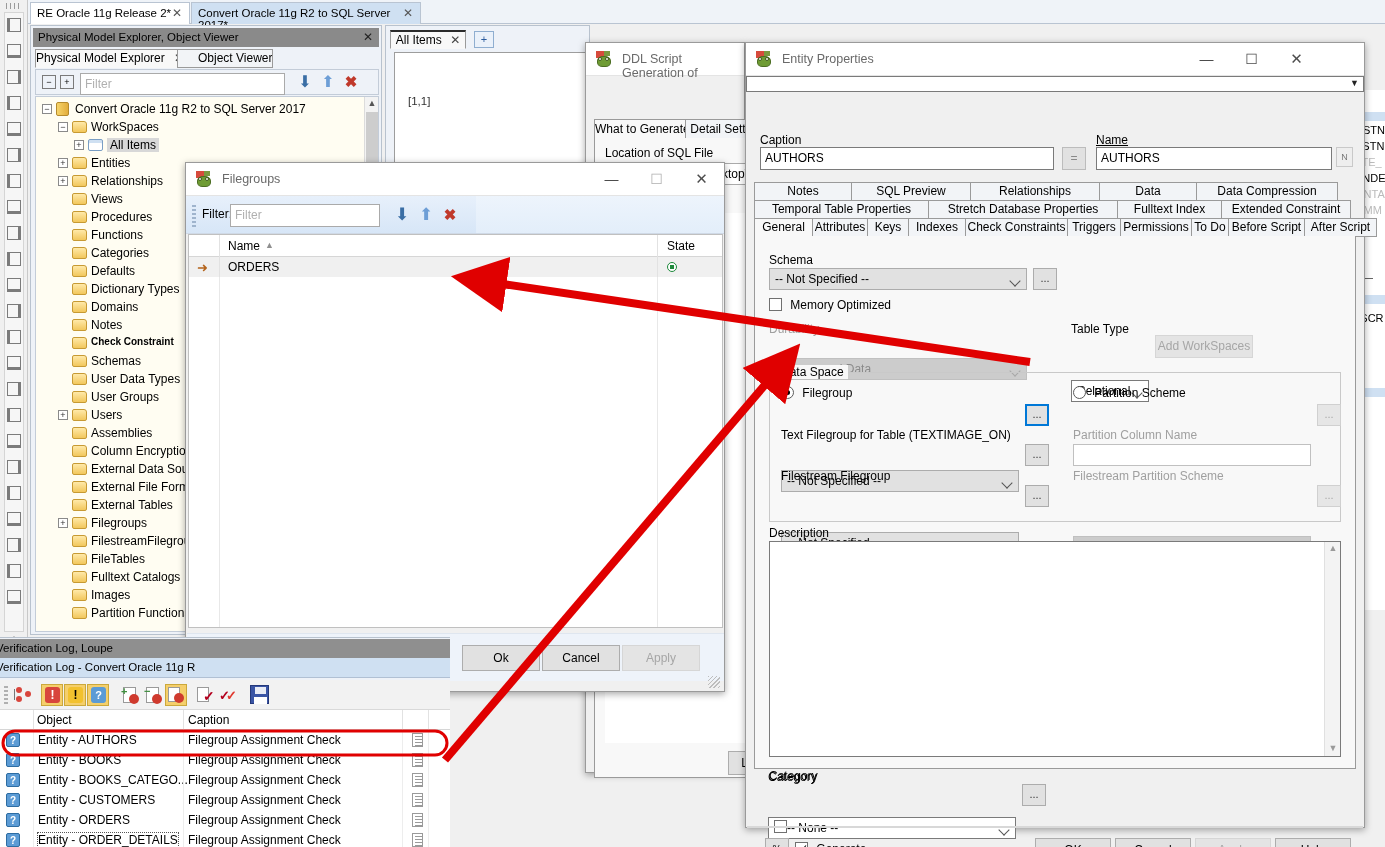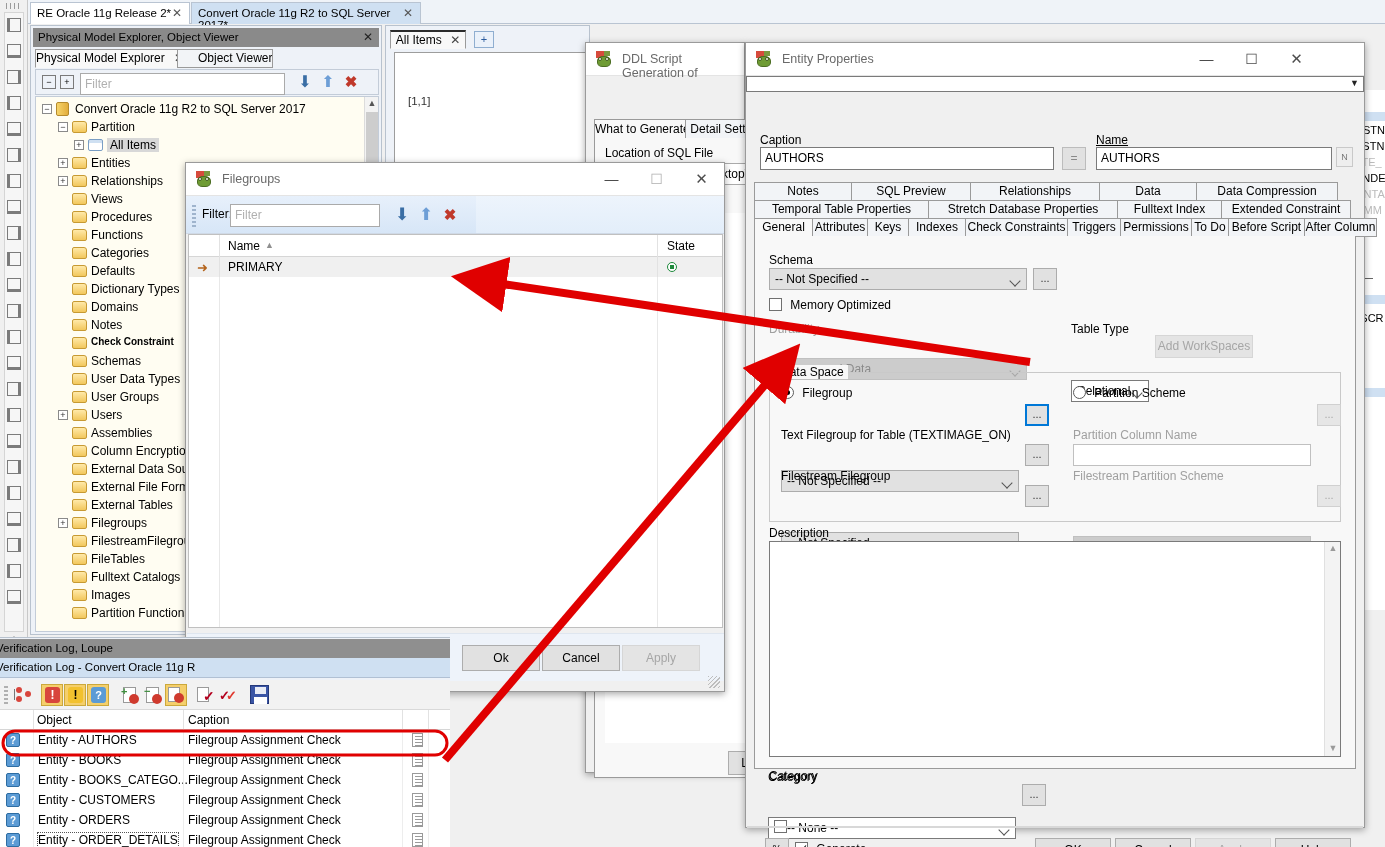--- a/index.html
+++ b/index.html
@@ -157,21 +157,21 @@
   <div class="abs" style="left:4px;top:70px;width:344px;height:536px;background:#fffdf2;border:1px solid #c3ccd8;overflow:hidden;">
     <div id="tree-root">
         <div class="abs" style="left: 0px; top: 3px; width: 330px; height: 18px;">
           <span class="abs" style="left: 6px; top: 4px; width: 10px; height: 10px; border: 1px solid rgb(138, 138, 138); background: rgb(255, 255, 255); font-size: 9px; line-height: 8px; text-align: center; color: rgb(51, 51, 51);">−</span>
           <span class="abs" style="left: 20px; top: 2px; width: 13px; height: 14px; background: linear-gradient(to right, rgb(246, 212, 106), rgb(226, 173, 60)); border: 1px solid rgb(181, 138, 44); border-radius: 2px;"></span>
           <span class="abs" style="left: 39px; top: 2px; font-size: 12px; white-space: nowrap;">Convert Oracle 11g R2 to SQL Server 2017</span>
         </div>
         <div class="abs" style="left: 0px; top: 21px; width: 330px; height: 18px;">
           <span class="abs" style="left: 22px; top: 4px; width: 10px; height: 10px; border: 1px solid rgb(138, 138, 138); background: rgb(255, 255, 255); font-size: 9px; line-height: 8px; text-align: center; color: rgb(51, 51, 51);">−</span>
           <span class="abs" style="left: 36px; top: 3px; width: 15px; height: 12px; background: linear-gradient(rgb(255, 233, 168), rgb(242, 199, 92)); border: 1px solid rgb(199, 154, 51); border-radius: 2px 3px 2px 2px;"></span>
-          <span class="abs" style="left: 55px; top: 2px; font-size: 12px; white-space: nowrap;">Partition</span>
+          <span class="abs" style="left: 55px; top: 2px; font-size: 12px; white-space: nowrap;">WorkSpaces</span>
         </div>
         <div class="abs" style="left: 0px; top: 39px; width: 330px; height: 18px;">
           <span class="abs" style="left: 38px; top: 4px; width: 10px; height: 10px; border: 1px solid rgb(138, 138, 138); background: rgb(255, 255, 255); font-size: 9px; line-height: 8px; text-align: center; color: rgb(51, 51, 51);">+</span>
           <span class="abs" style="left: 52px; top: 3px; width: 15px; height: 12px; background: rgb(255, 255, 255); border: 1px solid rgb(122, 158, 196); border-radius: 2px; box-shadow: rgb(207, 224, 242) 0px 3px 0px inset;"></span>
           <span class="abs" style="left: 71px; top: 2px; font-size: 12px; white-space: nowrap; background: rgb(216, 216, 216); padding: 0px 3px;">All Items</span>
         </div>
         <div class="abs" style="left: 0px; top: 57px; width: 330px; height: 18px;">
           <span class="abs" style="left: 22px; top: 4px; width: 10px; height: 10px; border: 1px solid rgb(138, 138, 138); background: rgb(255, 255, 255); font-size: 9px; line-height: 8px; text-align: center; color: rgb(51, 51, 51);">+</span>
           <span class="abs" style="left: 36px; top: 3px; width: 15px; height: 12px; background: linear-gradient(rgb(255, 233, 168), rgb(242, 199, 92)); border: 1px solid rgb(199, 154, 51); border-radius: 2px 3px 2px 2px;"></span>
           <span class="abs" style="left: 55px; top: 2px; font-size: 12px; white-space: nowrap;">Entities</span>
@@ -408,21 +408,21 @@
   <div id="ent-tabrow-2" class="abs tabrow" style="left:8px;top:175px;">
       <div class="tab sel" style="width: 59px;">General</div>
       <div class="tab" style="width: 56px;">Attributes</div>
       <div class="tab" style="width: 42px;">Keys</div>
       <div class="tab" style="width: 58px;">Indexes</div>
       <div class="tab" style="width: 103px;">Check Constraints</div>
       <div class="tab" style="width: 54px;">Triggers</div>
       <div class="tab" style="width: 72px;">Permissions</div>
       <div class="tab" style="width: 38px;">To Do</div>
       <div class="tab" style="width: 77px;">Before Script</div>
-      <div class="tab" style="width: 73px;">After Column</div>
+      <div class="tab" style="width: 73px;">After Script</div>
     </div>
 
   <div class="abs" style="left:8px;top:193px;width:602px;height:533px;background:#f8f8f8;border:1px solid #9a9a9a;border-top:none;">
 
     <span class="abs lbl" style="left:14px;top:17px;">Schema</span>
     <div class="abs combo" style="left:14px;top:32px;width:258px;">-- Not Specified --</div>
     <div class="abs ellip" style="left:278px;top:32px;">...</div>
 
     <div class="abs" style="left:14px;top:62px;">
       <span class="chk"></span>
@@ -526,21 +526,21 @@
   <div class="abs" style="left:2px;top:71px;width:535px;height:394px;background:#fff;border:1px solid #c0c0c0;">
     <div class="abs" style="left:0;top:0;width:533px;height:22px;background:#fff;border-bottom:1px solid #d6d6d6;">
       <span class="abs" style="left:39px;top:4px;font-size:12px;">Name</span>
       <span class="abs" style="left:76px;top:5px;font-size:9px;color:#8f8f8f;">▲</span>
       <span class="abs" style="left:478px;top:4px;font-size:12px;">State</span>
       <span class="abs" style="left:30px;top:0;width:1px;height:22px;background:#e2e2e2;"></span>
       <span class="abs" style="left:468px;top:0;width:1px;height:22px;background:#e2e2e2;"></span>
     </div>
     <div class="abs" style="left:0;top:22px;width:533px;height:20px;background:#f0f0f0;">
       <span class="abs" style="left:8px;top:3px;font-size:13px;color:#b5651d;">➜</span>
-      <span class="abs" style="left:39px;top:3px;font-size:12px;">PRIMARY</span>
+      <span class="abs" style="left:39px;top:3px;font-size:12px;">ORDERS</span>
       <span class="abs" style="left:478px;top:5px;width:10px;height:10px;border:1.5px solid #1e8a3c;border-radius:50%;background:radial-gradient(circle,#1e8a3c 0 40%,#fff 45%);"></span>
       <span class="abs" style="left:30px;top:0;width:1px;height:20px;background:#e2e2e2;"></span>
       <span class="abs" style="left:468px;top:0;width:1px;height:20px;background:#e2e2e2;"></span>
     </div>
     <div class="abs" style="left:30px;top:42px;width:1px;height:350px;background:#e8e8e8;"></div>
     <div class="abs" style="left:468px;top:42px;width:1px;height:350px;background:#e8e8e8;"></div>
   </div>
 
   <div class="abs" style="left:1px;top:470px;width:537px;height:48px;background:#eef3fa;border-top:1px solid #dfe6ef;">
     <div id="fg-buttons">

